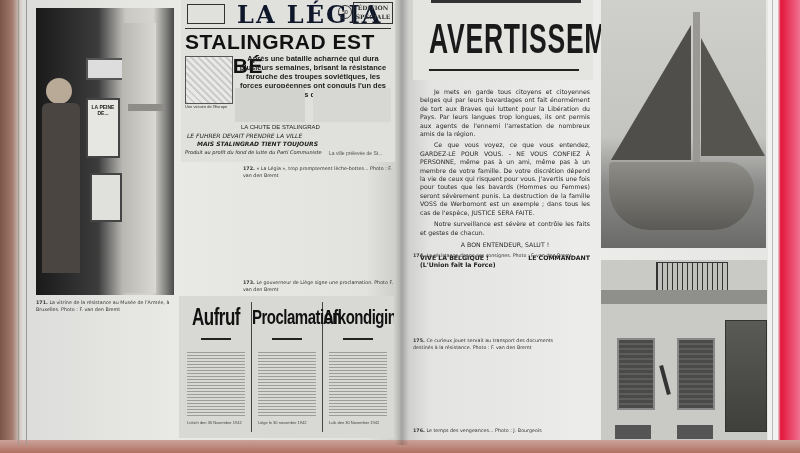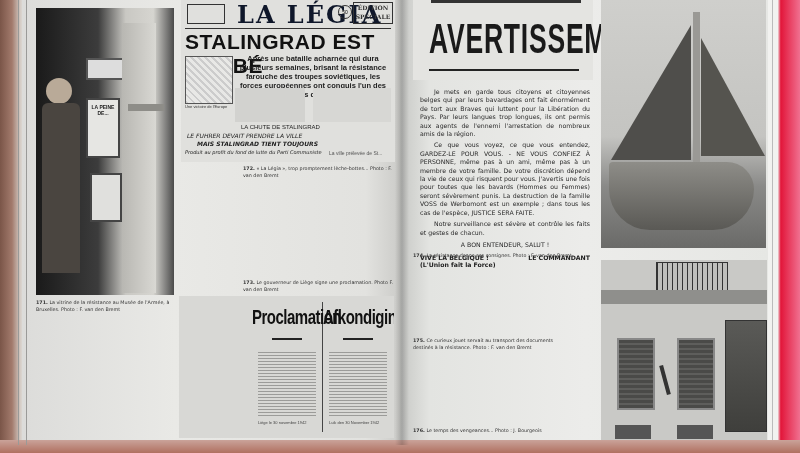--- a/index.html
+++ b/index.html
@@ -94,20 +94,26 @@
 <div class="abs caption" style="left:243px;top:166px;width:152px;">
   <b>172.</b>
   <span>« La Légia », trop promptement lèche-bottes... Photo : F. van den Bremt</span>
 </div>
 <div class="abs caption" style="left:243px;top:280px;width:152px;">
   <b>173.</b>
   <span>Le gouverneur de Liège signe une proclamation. Photo F. van den Bremt</span>
 </div>
 
 <div id="photo-proclamation" class="abs photo">
+  <div class="abs proc-col" style="left:2px;width:70px;">
+    <div class="proc-title" style="margin-top:6px;">Aufruf</div>
+    <div class="proc-rule" style="left:20px;"></div>
+    <div class="proc-body"></div>
+    <div class="abs" style="left:6px;top:118px;font-size:4px;color:#444;">Lüttich den 30 November 1942</div>
+  </div>
   <div class="abs proc-col" style="left:73px;width:70px;">
     <div class="proc-title" style="margin-top:6px;font-size:15px;">Proclamation</div>
     <div class="proc-rule" style="left:20px;"></div>
     <div class="proc-body"></div>
     <div class="abs" style="left:6px;top:118px;font-size:4px;color:#444;">Liège le 30 novembre 1942</div>
   </div>
   <div class="abs proc-col" style="left:144px;width:70px;border-right:none;">
     <div class="proc-title" style="margin-top:6px;font-size:15px;">Afkondiging</div>
     <div class="proc-rule" style="left:20px;"></div>
     <div class="proc-body"></div>

